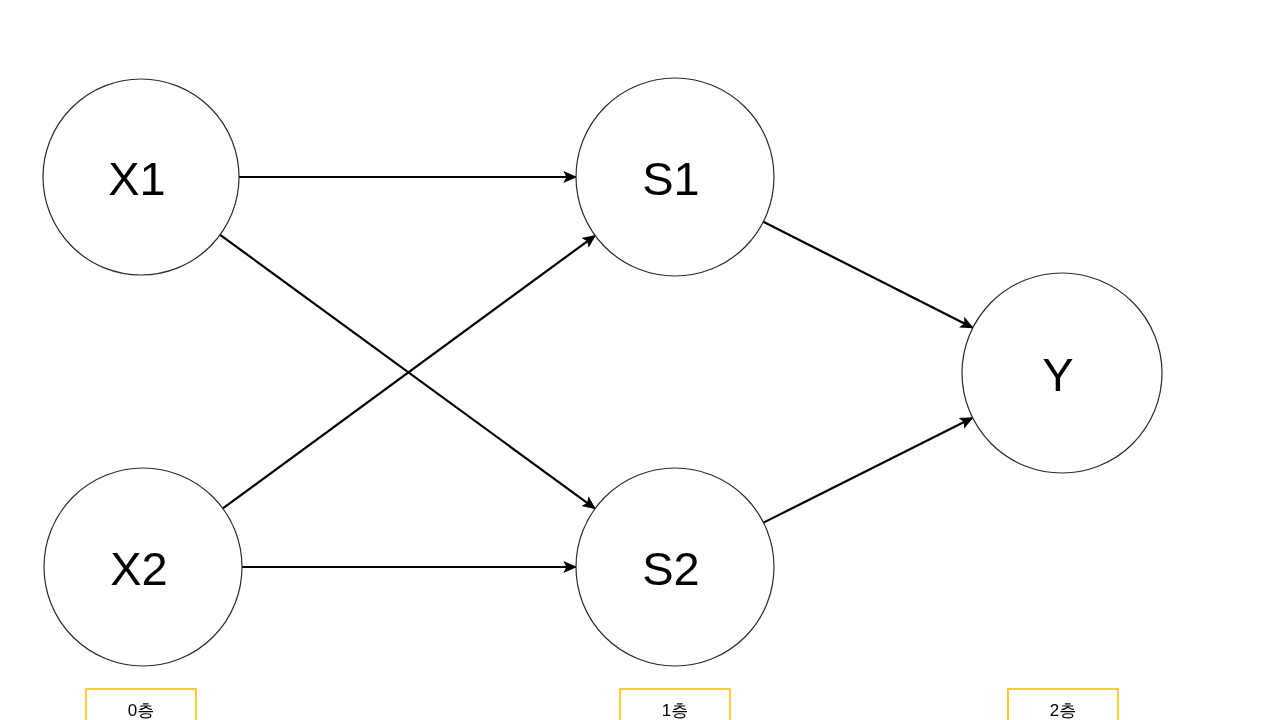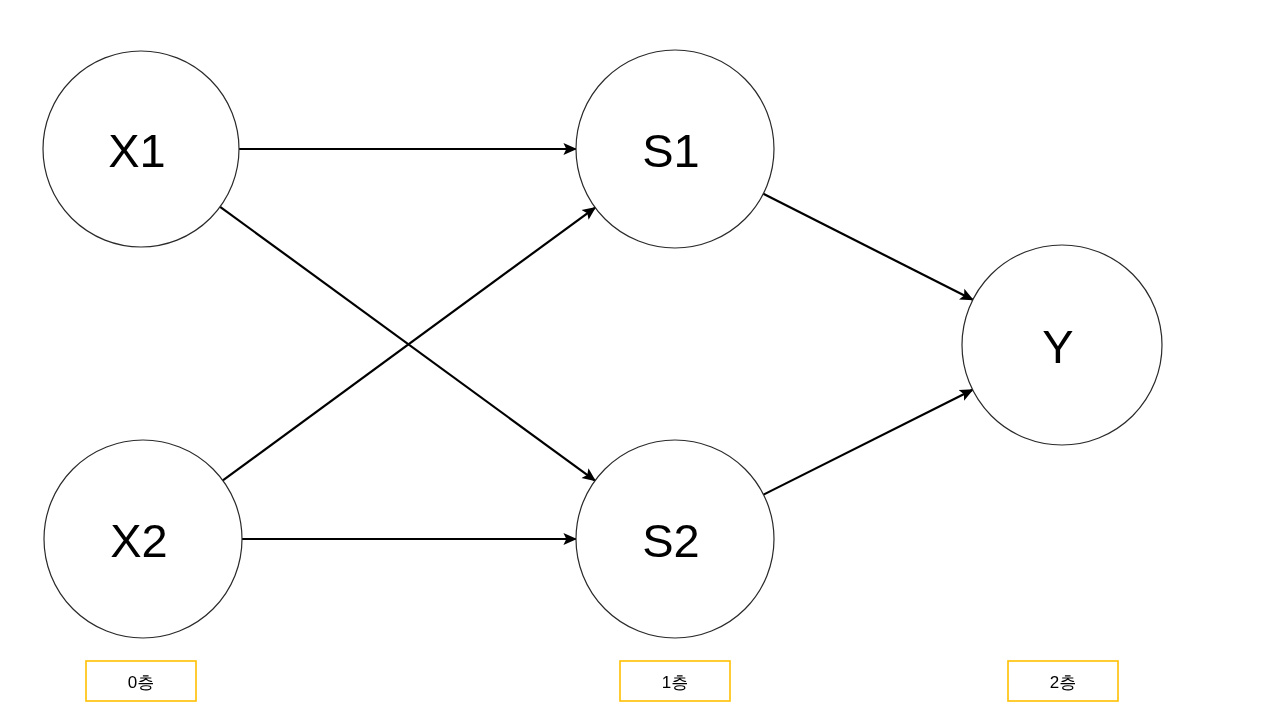--- a/index.html
+++ b/index.html
@@ -13,20 +13,21 @@
     height: 720px;
     font-family: "Liberation Sans", "DejaVu Sans", sans-serif;
     overflow: hidden;
     position: relative;
   }
   #canvas-root {
     position: relative;
     width: 1280px;
     height: 514px;
     background: #ffffff;
+    margin-top: 28px;
   }
   svg.diagram-svg {
     position: absolute;
     left: 0;
     top: 0;
     width: 1280px;
     height: 720px;
     display: block;
   }
   .node-circle {

